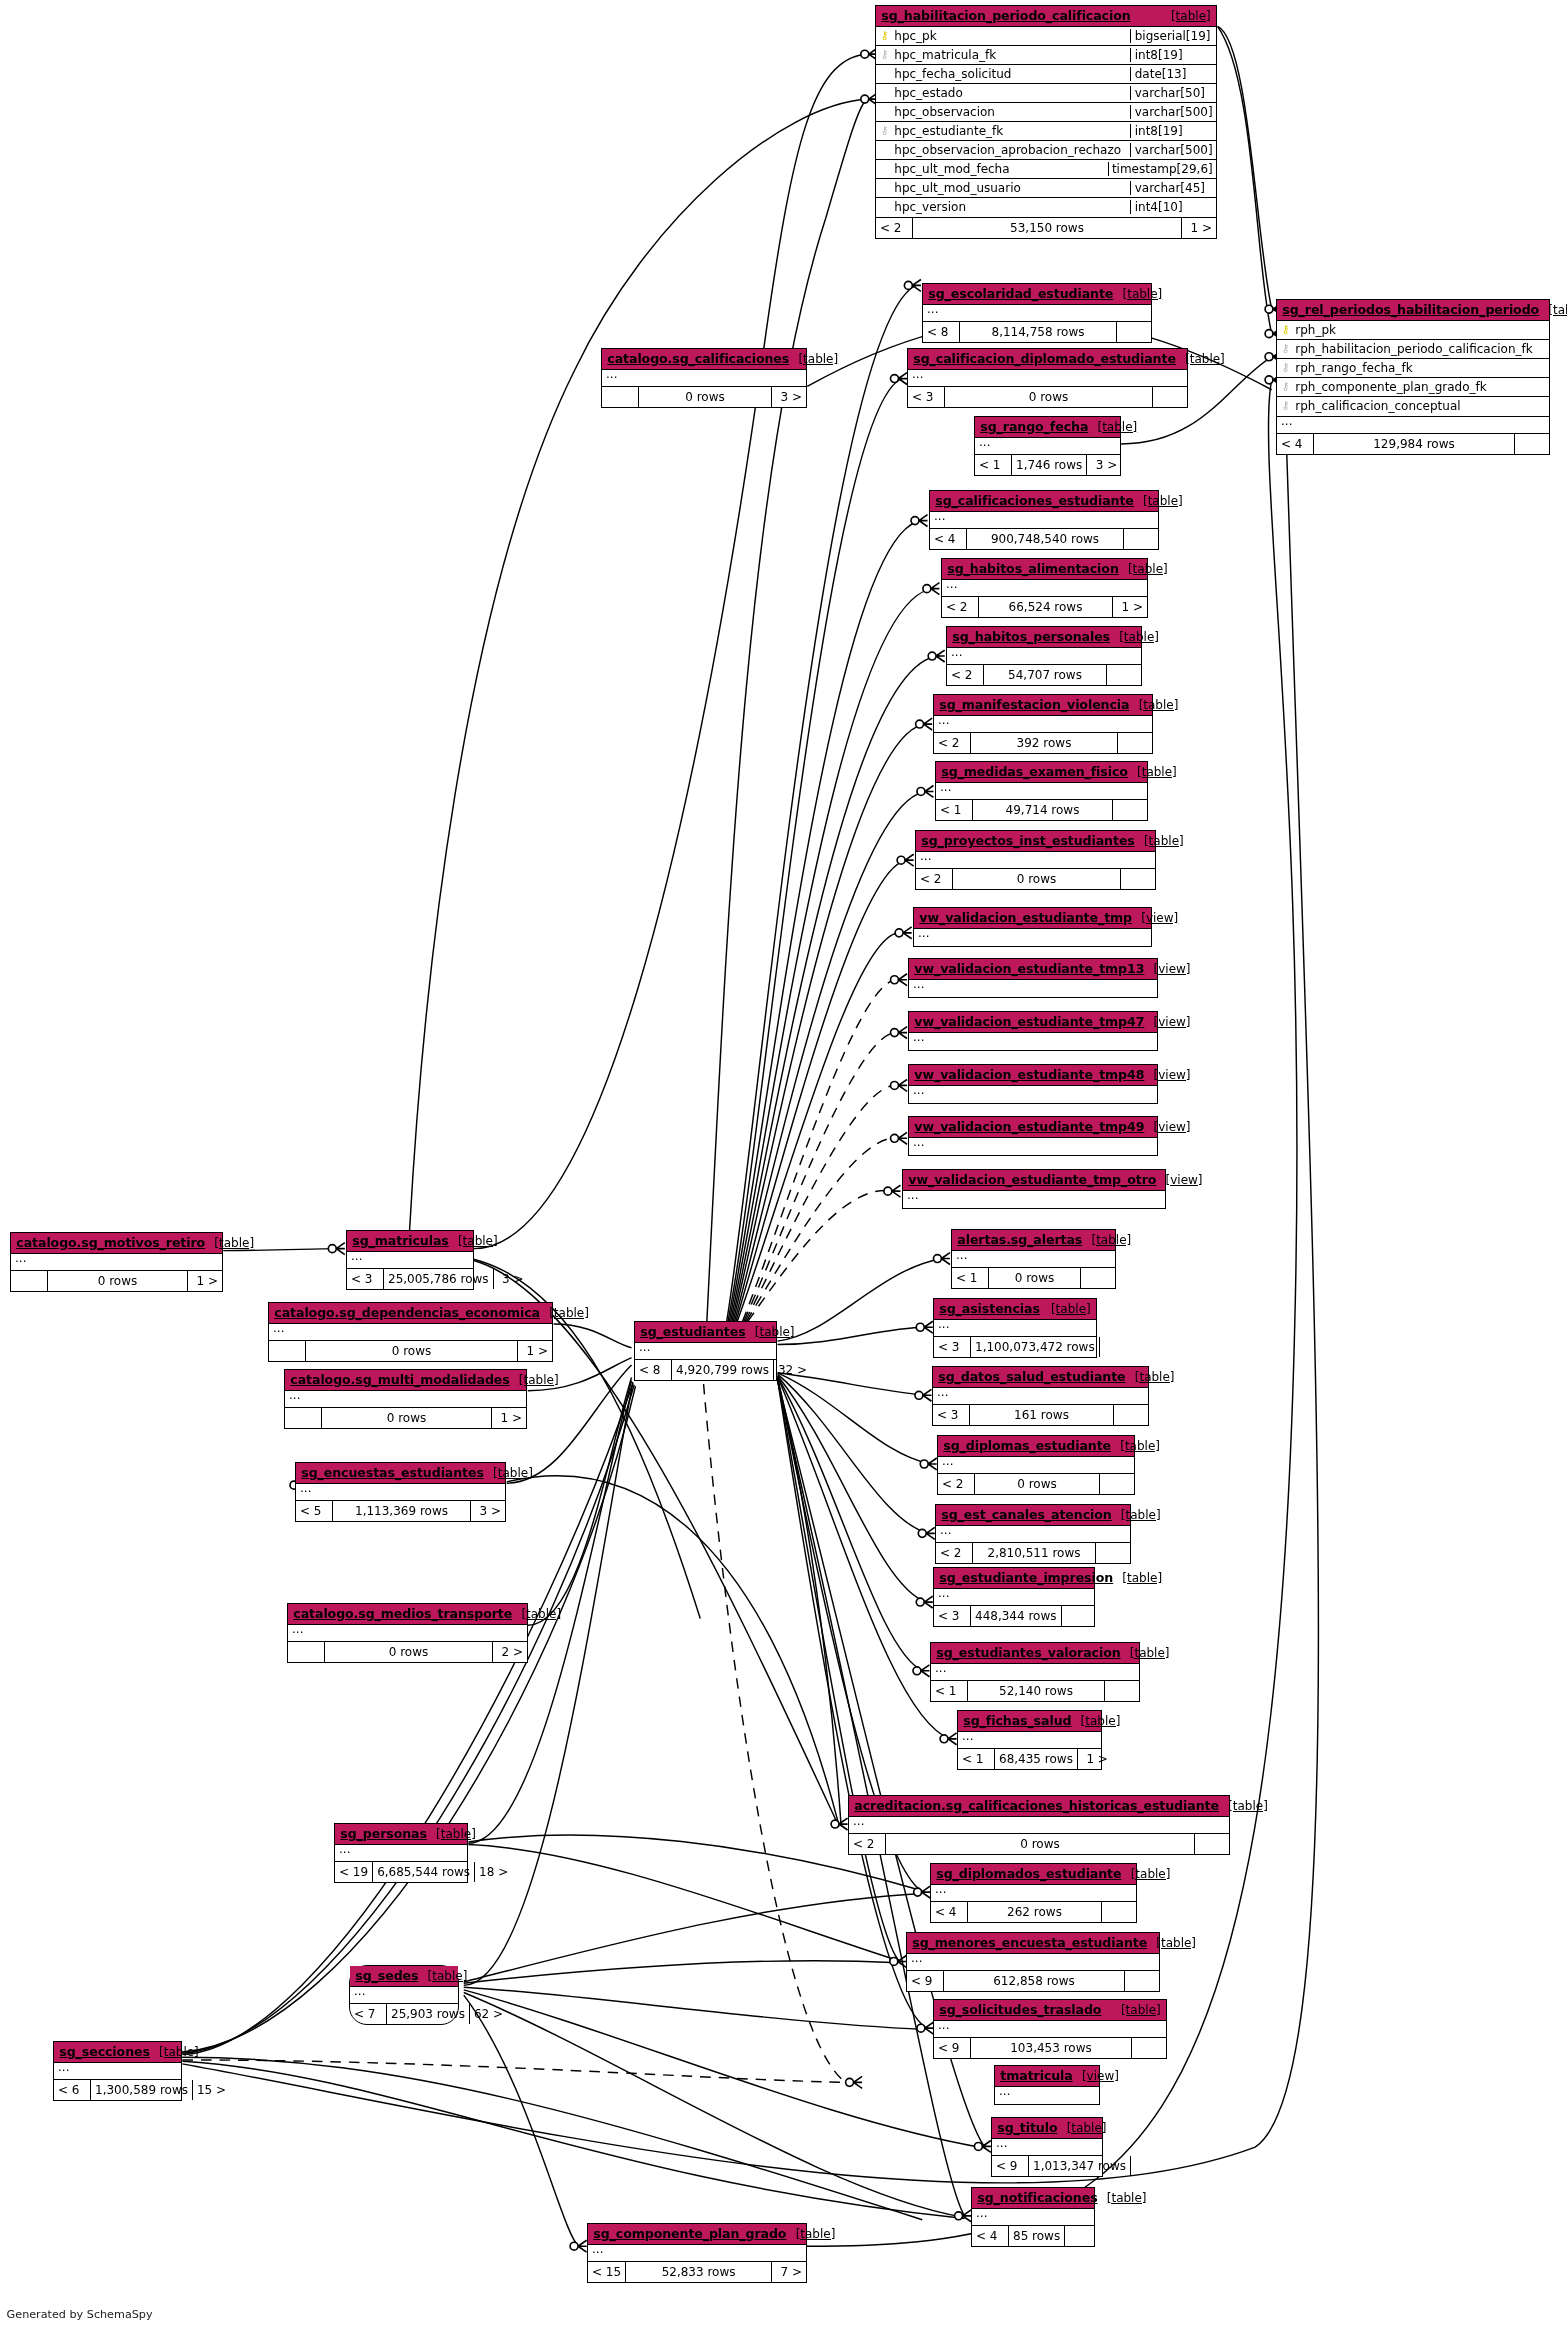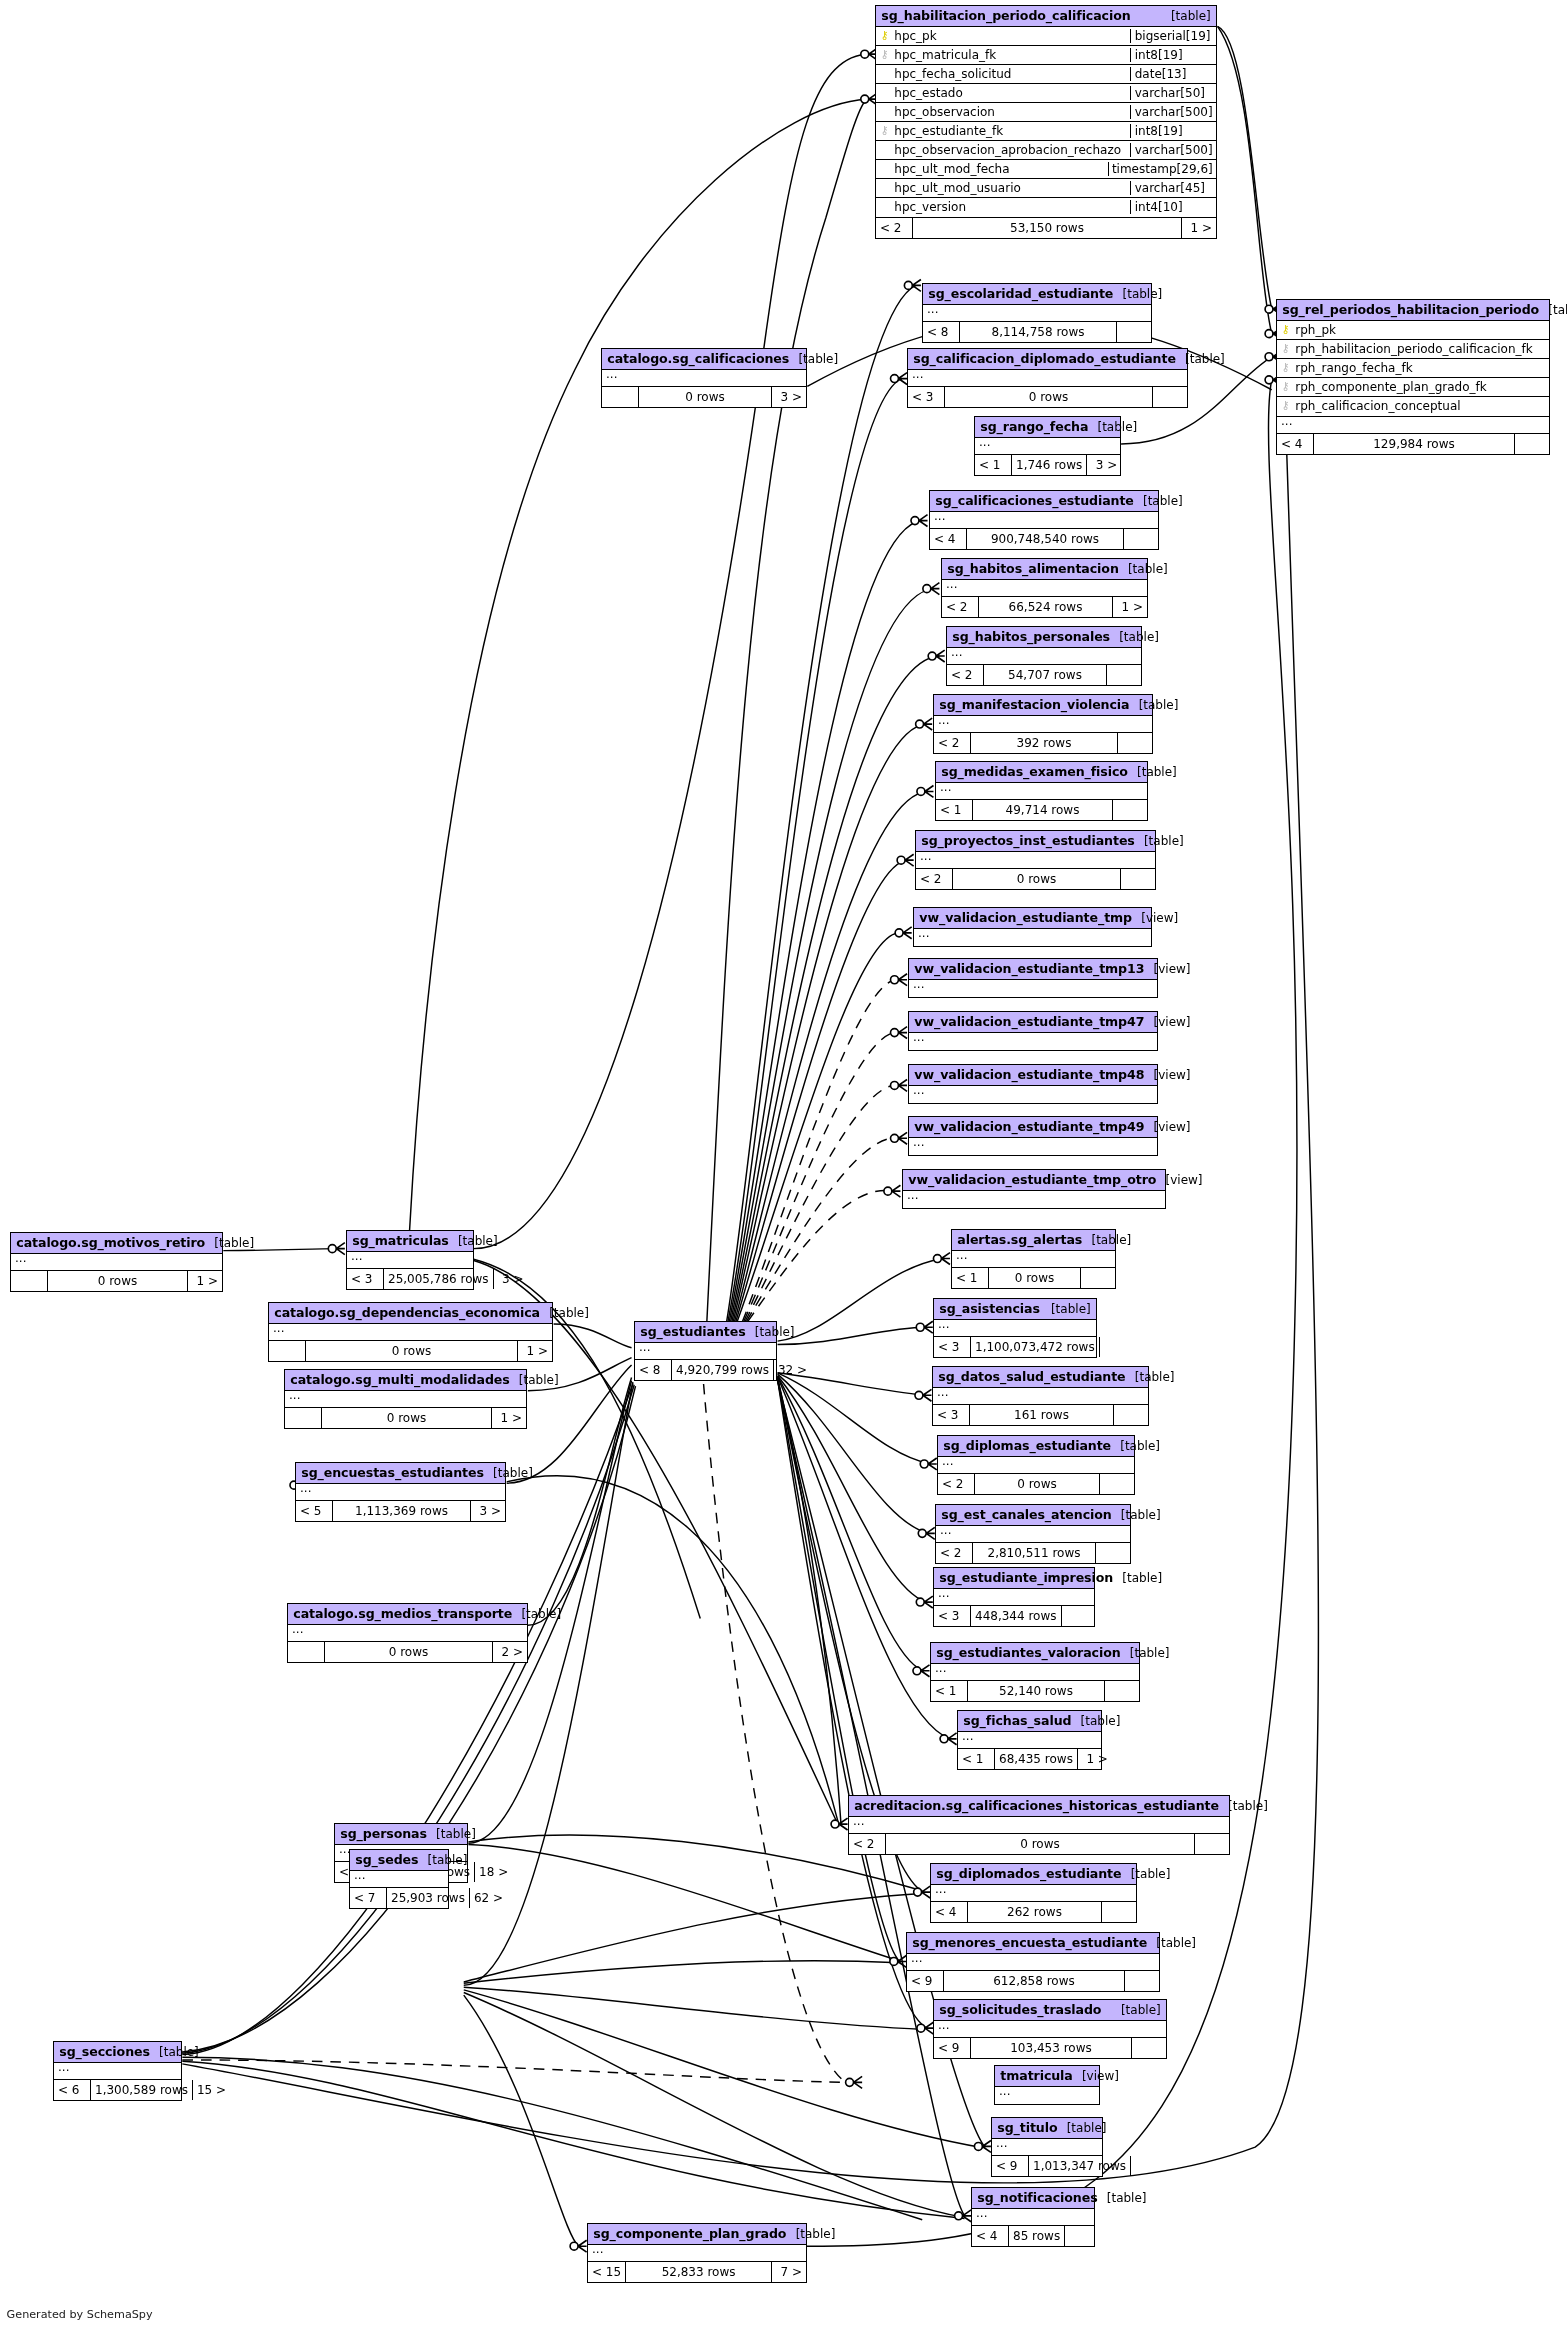--- a/index.html
+++ b/index.html
@@ -2,21 +2,21 @@
 <html style="font-size:10.6px"><head>
 <meta charset="utf-8">
 <style>
   html,body{margin:0;padding:0;background:#ffffff;}
   body{font-family:"DejaVu Sans","Liberation Sans",sans-serif;}
   #canvas{position:relative;width:1567px;height:2342px;background:#fff;overflow:hidden;}
   #edges{position:absolute;left:0;top:0;width:1567px;height:2342px;pointer-events:none;}
 
   .node{position:absolute;border:1.3px solid #000;background:#fff;box-sizing:border-box;}
   .node .hdr{display:flex;align-items:center;justify-content:space-between;
-    background:#c4b5fd;border-bottom:1.3px solid #000;padding:2px 5.3px 2.6px 5.3px;box-sizing:border-box;}
+    background:#be185d;border-bottom:1.3px solid #000;padding:2px 5.3px 2.6px 5.3px;box-sizing:border-box;text-decoration:underline;}
   .node .hdr .nm{font-weight:bold;font-size:12.6px;color:#000;white-space:nowrap;letter-spacing:-0.1px;}
   .node .hdr .ty{font-size:12px;color:#000;white-space:nowrap;padding-left:9.2px;}
 
   .cols{border-bottom:1.3px solid #000;}
   .colrow{display:flex;align-items:center;border-bottom:0.7px solid #000;height:19px;box-sizing:border-box;font-size:12px;}
   .colrow:last-child{border-bottom:none;}
   .colrow .key{width:17px;text-align:center;flex:0 0 17px;font-size:11.2px;line-height:1;}
   .colrow .cname{flex:1 1 auto;padding-left:1.3px;white-space:nowrap;overflow:hidden;}
   .colrow .ctype{flex:0 0 auto;border-left:0.7px solid #000;padding:0 3.3px;white-space:nowrap;min-width:78px;}
   .ellip{font-size:12px;padding:0.7px 4px 3.3px 4px;line-height:9.2px;height:17px;box-sizing:border-box;color:#000;}
@@ -648,21 +648,21 @@
           <span class="nm">sg_menores_encuesta_estudiante</span>
           <span class="ty">[table]</span>
         </div>
         <div class="ellip" style="border-bottom: 1.3px solid rgb(0, 0, 0);">...</div>
         <div class="ftr">
           <div class="f f1" style="min-width: 37px;">&lt; 9</div>
           <div class="f f2">612,858 rows</div>
           <div class="f f3" style="min-width: 34px;"></div>
         </div>
       </div>
-      <div class="node" style="left: 349px; top: 1849px; width: 100px;">
+      <div class="node" style="left: 349px; top: 1965px; width: 110px; border-radius: 18px;">
         <div class="hdr">
           <span class="nm">sg_sedes</span>
           <span class="ty">[table]</span>
         </div>
         <div class="ellip" style="border-bottom: 1.3px solid rgb(0, 0, 0);">...</div>
         <div class="ftr">
           <div class="f f1" style="min-width: 37px;">&lt; 7</div>
           <div class="f f2">25,903 rows</div>
           <div class="f f3" style="min-width: 34px;">62 &gt;</div>
         </div>

